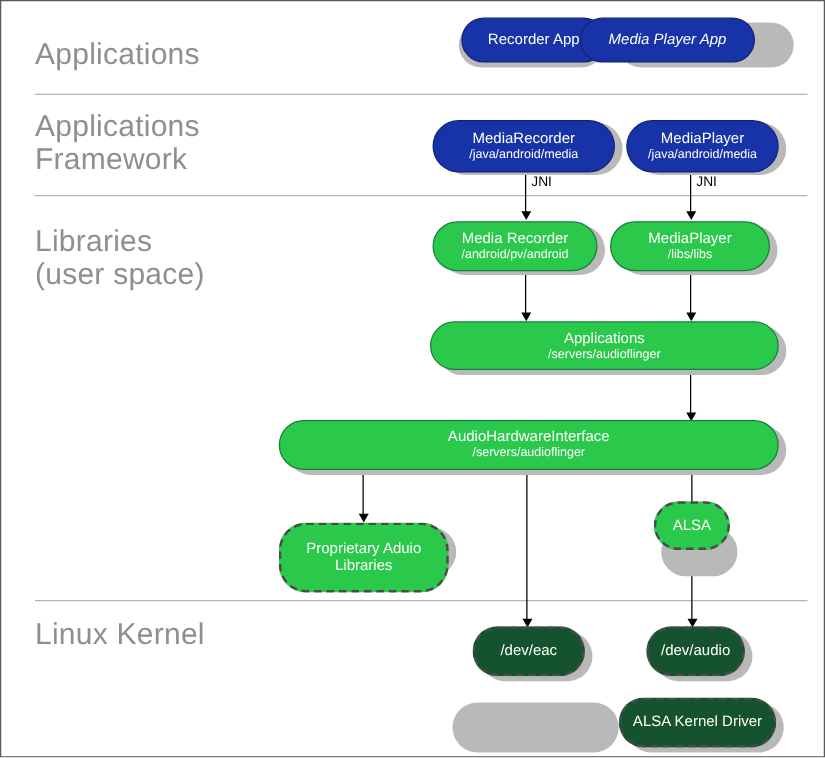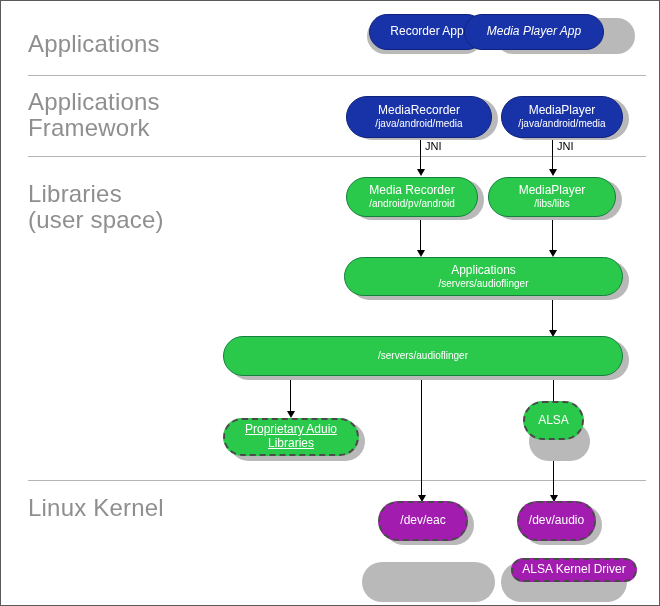--- a/index.html
+++ b/index.html
@@ -17,21 +17,21 @@
     position:absolute;box-sizing:border-box;display:flex;
     flex-direction:column;align-items:center;justify-content:center;
     color:#ffffff;text-align:center;border-radius:22px;
     line-height:1.15;z-index:3;
   }
   .node .t1{font-size:12px;}
   .node .t2{font-size:10px;}
   .node.blue{background:#1833a8;border:1px solid #0f2municipal;}
   .node.blue{background:#1833a8;border:1px solid #10227a;}
   .node.green{background:#2bc94b;border:1px solid #15803d;}
-  .node.red{background:#a21caf;border:1px solid #8c0404;align-items:center;}
+  .node.red{background:#14532d;border:1px solid #8c0404;align-items:center;}
   .node.dashed{border-style:dashed;border-width:2px;border-color:#4a4a4a;}
   .shadow{
     position:absolute;background:#b9b9b9;border-radius:22px;z-index:2;
   }
   .conn{position:absolute;background:#000000;width:1.4px;z-index:1;}
   .arrowhead{
     position:absolute;width:0;height:0;z-index:1;
     border-left:4px solid transparent;border-right:4px solid transparent;
     border-top:7px solid #000000;
   }
@@ -125,38 +125,39 @@
     <span class="t1">MediaPlayer</span>
     <span class="t2">/libs/libs</span>
   </div>
 
   <div class="node green" style="left:343px;top:256px;width:279px;height:39px;">
     <span class="t1">Applications</span>
     <span class="t2">/servers/audioflinger</span>
   </div>
 
   <div class="node green" style="left:222px;top:335px;width:400px;height:40px;">
+    <span class="t1">AudioHardwareInterface</span>
     <span class="t2">/servers/audioflinger</span>
   </div>
 
-  <div class="node green dashed" style="left:222px;top:417px;width:136px;height:38px;text-decoration:underline;">
+  <div class="node green dashed" style="left:222px;top:417px;width:136px;height:56px;">
     <span class="t1">Proprietary Aduio</span>
     <span class="t1">Libraries</span>
   </div>
 
   <div class="node green dashed" style="left:522px;top:400px;width:61px;height:39px;">
     <span class="t1">ALSA</span>
   </div>
 
   <div class="node red dashed" style="left:377px;top:500px;width:90px;height:40px;">
     <span class="t1">/dev/eac</span>
   </div>
 
   <div class="node red dashed" style="left:516px;top:500px;width:79px;height:40px;">
     <span class="t1">/dev/audio</span>
   </div>
 
 
-  <div class="node red dashed" style="left:494px;top:557px;width:126px;height:24px;margin-left:16px;">
+  <div class="node red dashed" style="left:494px;top:557px;width:126px;height:40px;">
     <span class="t1">ALSA Kernel Driver</span>
   </div>
 
 </div>
 
 </body></html>

